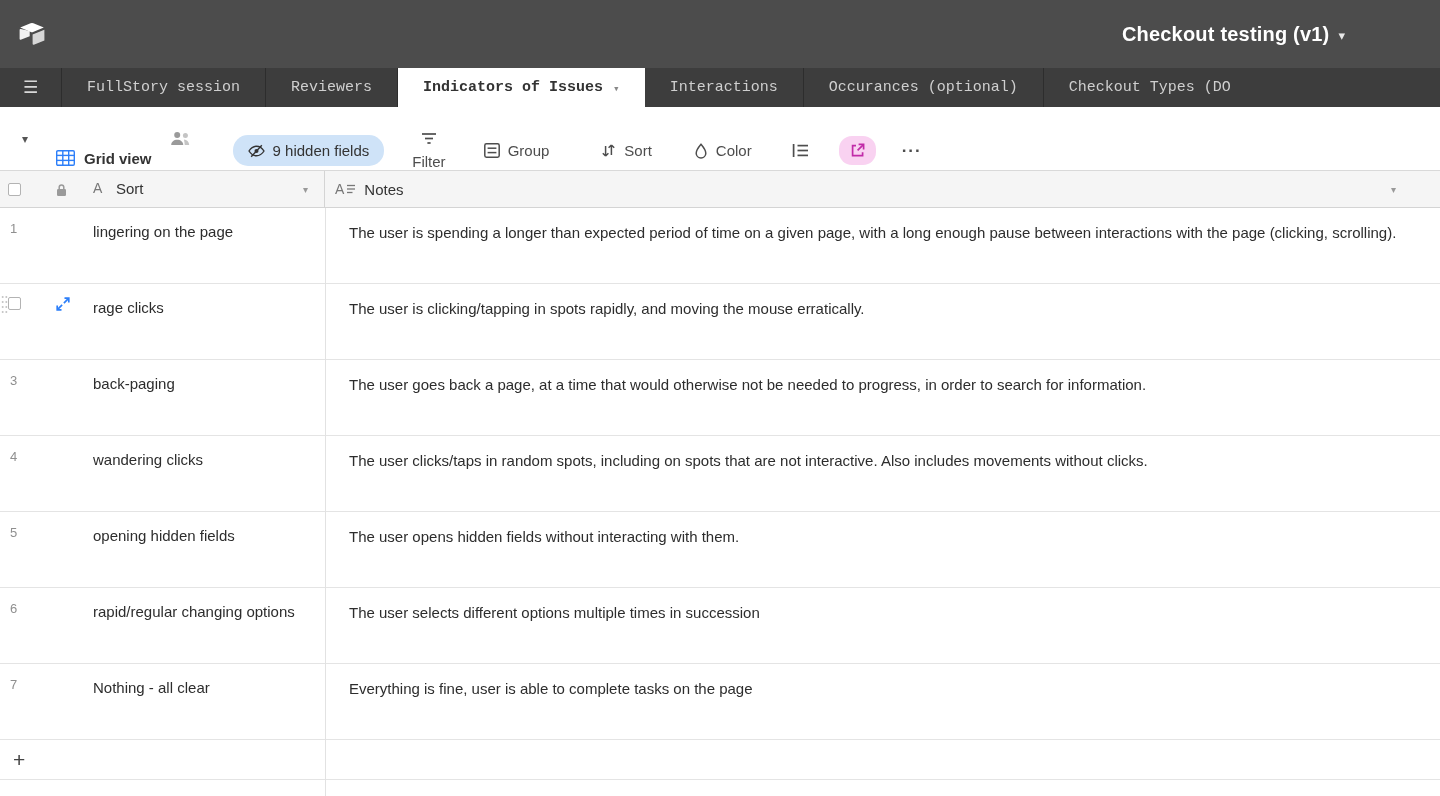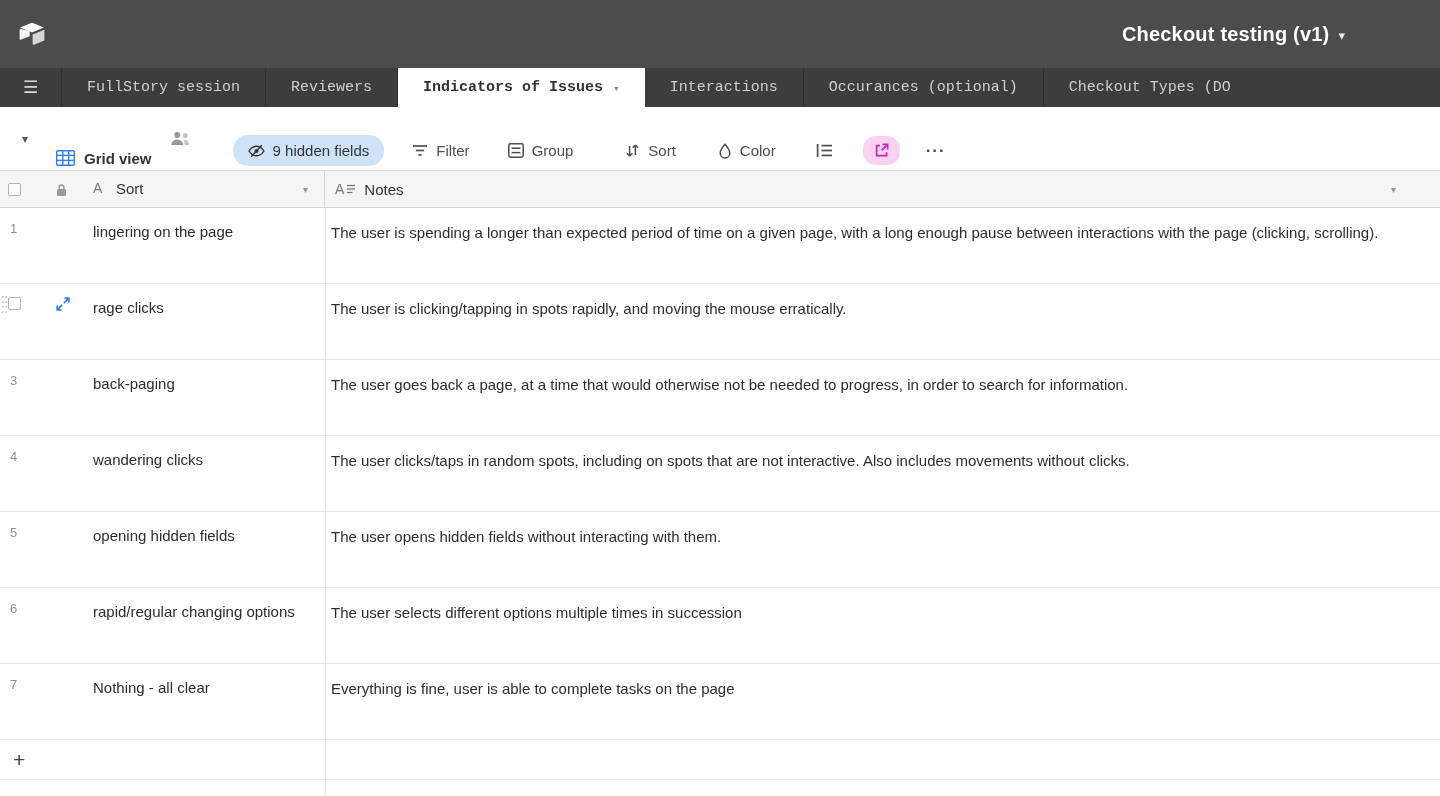--- a/index.html
+++ b/index.html
@@ -34,21 +34,21 @@
   .toolbar { height:63px; background:#fff; display:flex; align-items:center; padding-left:22px; }
   .collapse-caret { color:#555; font-size:12px; cursor:pointer; width:18px; }
   .viewname-group { display:flex; align-items:center; margin-left:16px; gap:9px; cursor:pointer;margin-top:39px; }
   .viewname { color:#333; font-size:15px; font-weight:700; }
   .collab { margin-left:18px; cursor:pointer; display:flex; }
   .tbtn {
     display:flex; align-items:center; gap:8px; background:transparent; border:none;
     color:#4d4d4d; font-size:15px; font-family:inherit; cursor:pointer; padding:6px 8px;margin-top:24px;
   }
   .pill-blue { background:#cfe3f8; border-radius:15px; padding:7px 15px; margin-left:42px; color:#333; }
-  .btn-filter { margin-left:20px; }
+  .btn-filter { margin-left:20px;flex-direction:column; }
   .btn-group  { margin-left:22px; }
   .btn-sort   { margin-left:36px; }
   .btn-color  { margin-left:26px; }
   .btn-rowheight { margin-left:24px; }
   .pill-pink { background:#f9d2f1; border-radius:13px; padding:7px 11px; margin-left:22px; }
   .btn-more { margin-left:18px; color:#4d4d4d; font-size:17px; font-weight:700; letter-spacing:1px; }
 
   
   .grid-header {
     height:38px; background:#f5f5f5; display:flex;
@@ -68,21 +68,21 @@
   .hdr-caret { color:#999; font-size:10px; cursor:pointer; }
   .hdr-caret-name { position:absolute; left:303px; top:13px; }
   .hdr-caret-notes { position:absolute; right:44px; top:13px; }
   .lt-icon { display:flex; align-items:center; gap:3px; color:#777; font-size:14px; margin-right:9px; }
 
   .grid-body { position:relative; }
   .vline { position:absolute; left:325px; top:0; bottom:0; width:1px; background:#e2e2e2; z-index:5; }
 
   .row { display:flex; height:76px; border-bottom:1px solid #e4e4e4; background:#fff; }
   .cell-name { flex:0 0 325px; position:relative; }
-  .cell-notes { flex:1; padding:11px 24px 0 6px; }
+  .cell-notes { flex:1; padding:11px 24px 0 24px; }
   .cell-notes span { display:block; font-size:15px; line-height:27px; color:#2d2d2d; }
   .row-num { position:absolute; left:10px; top:13px; font-size:13px; color:#8f8f8f; }
   .name-text { position:absolute; left:93px; top:11px; right:16px; font-size:15px; line-height:25px; color:#2d2d2d; }
   .row-checkbox { position:absolute; left:8px; top:13px; }
   .expand-icon { position:absolute; left:56px; top:13px; cursor:pointer; display:flex; }
   .drag-handle { position:absolute; left:1px; top:11px; cursor:grab; display:flex; }
 
   .add-row { display:flex; align-items:center; height:40px; border-bottom:1px solid #e4e4e4; cursor:pointer; background:#fff; }
   .add-plus { margin-left:13px; font-size:21px; color:#444; font-weight:400; line-height:1; }
   .grid-footer { height:28px; background:#fff; }

